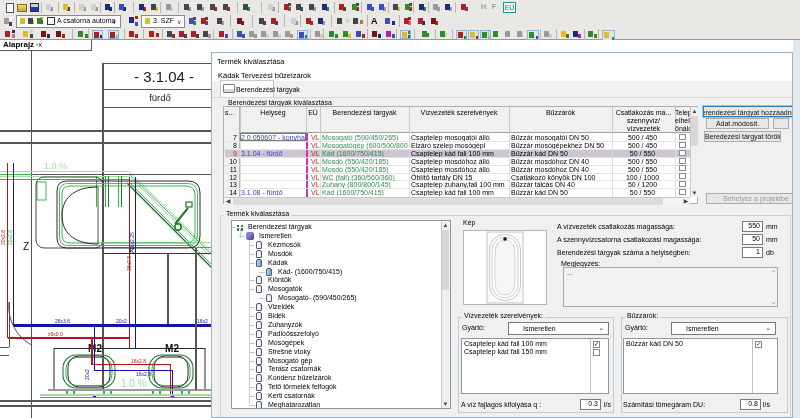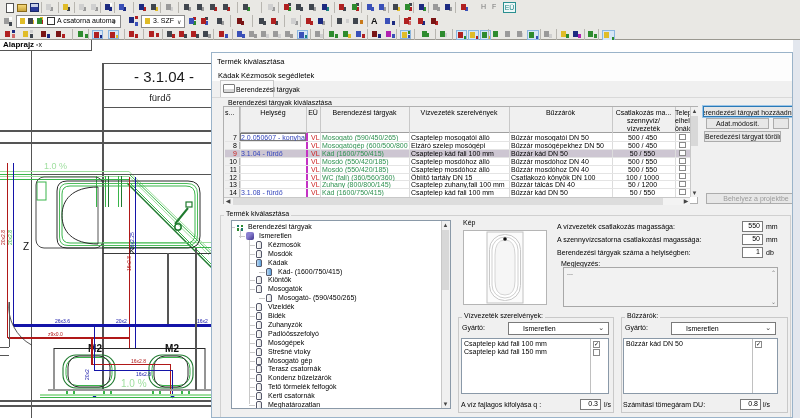--- a/index.html
+++ b/index.html
@@ -265,21 +265,21 @@
 </svg>
 
 <div class="a" style="left:0;top:40px;width:92px;height:11px;background:#fff;border-right:1px solid #555;border-bottom:1px solid #555;font-size:8px;font-weight:bold;color:#000;padding-left:3px;box-sizing:border-box;">Alaprajz<span style="font-weight:normal;font-size:7px;">&nbsp;▫x</span></div>
 
 <div class="a" style="left:211px;top:52px;width:582px;height:366px;background:#f0f0f0;border:1px solid #9ab3c9;box-sizing:border-box;overflow:hidden;" id="dlg">
 
   <div class="a" style="left:0;top:0;width:580px;height:28px;background:#fdfdfd;"></div>
   <div class="a" style="left:5px;top:4px;font-size:7.5px;color:#000;">Termék kiválasztása</div>
 
   <div class="a" style="left:6px;top:18px;font-size:7.5px;color:#000;">Kádak</div>
-  <div class="a" style="left:29px;top:18px;font-size:7.5px;color:#000;">Kézmosók segédletek</div>
+  <div class="a" style="left:29px;top:18px;font-size:7.5px;color:#000;">Tervezési bűzelzárók</div>
 
   <div class="a" style="left:0px;top:28px;width:580px;height:16px;background:#f0f0f0;border-bottom:1px solid #d9d9d9;"></div>
   <div class="a" style="left:8px;top:27px;width:54px;height:17px;background:#fafafa;border:1px solid #c9c9c9;border-bottom:none;box-sizing:border-box;"></div>
   <div class="a" style="left:11px;top:31px;width:10px;height:7px;border:1px solid #7a7a7a;background:linear-gradient(#fff 60%,#d8d8d8 60%);border-radius:1px;"></div>
   <div class="a" style="left:24px;top:33px;font-size:7px;color:#000;">Berendezési tárgyak</div>
   <div class="a" style="left:16px;top:46px;font-size:7px;color:#000;">Berendezési tárgyak kiválasztása</div>
 
   <div class="a" id="table" style="left:11px;top:53px;width:475px;height:98px;background:#fff;border:1px solid #b0b0b0;box-sizing:border-box;">
       <div class="a" style="left:0;top:0;width:473px;height:96px;font-size:7px;color:#000;">
 <div class="a" style="left:0;top:0;width:473px;height:26px;background:#f0f0f0;border-bottom:1px solid #a0a0a0;box-sizing:border-box;"></div>

